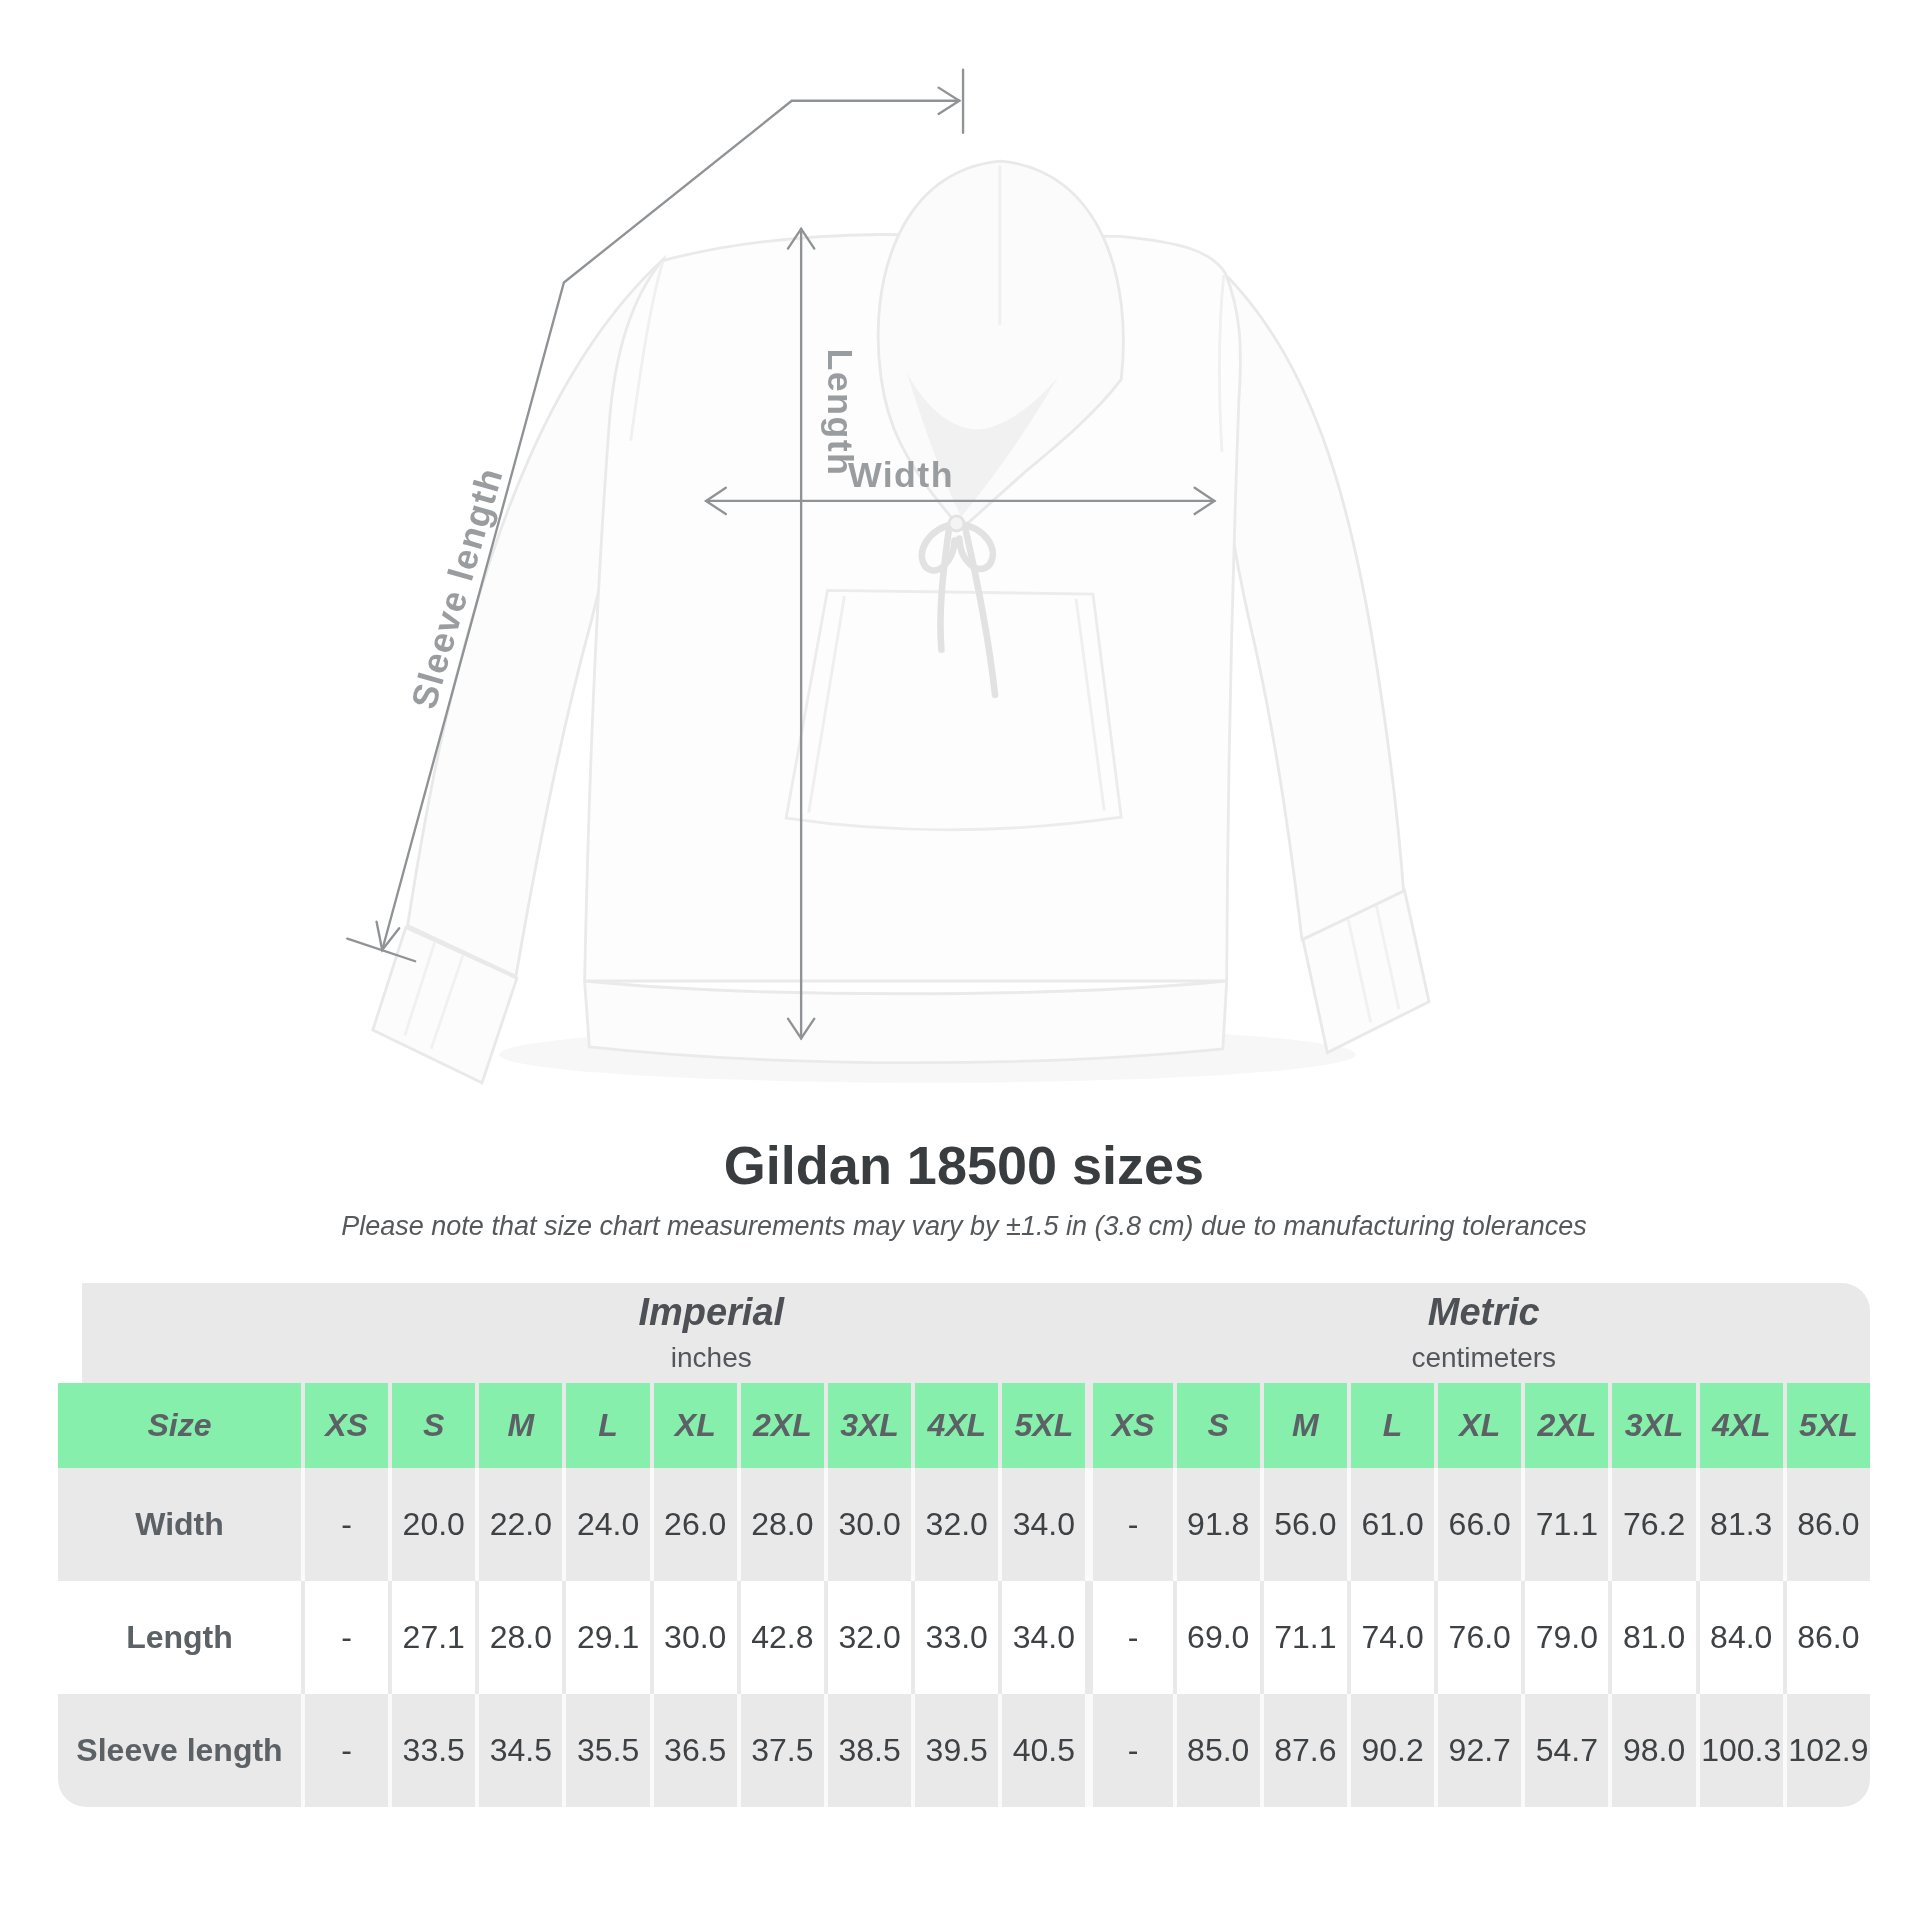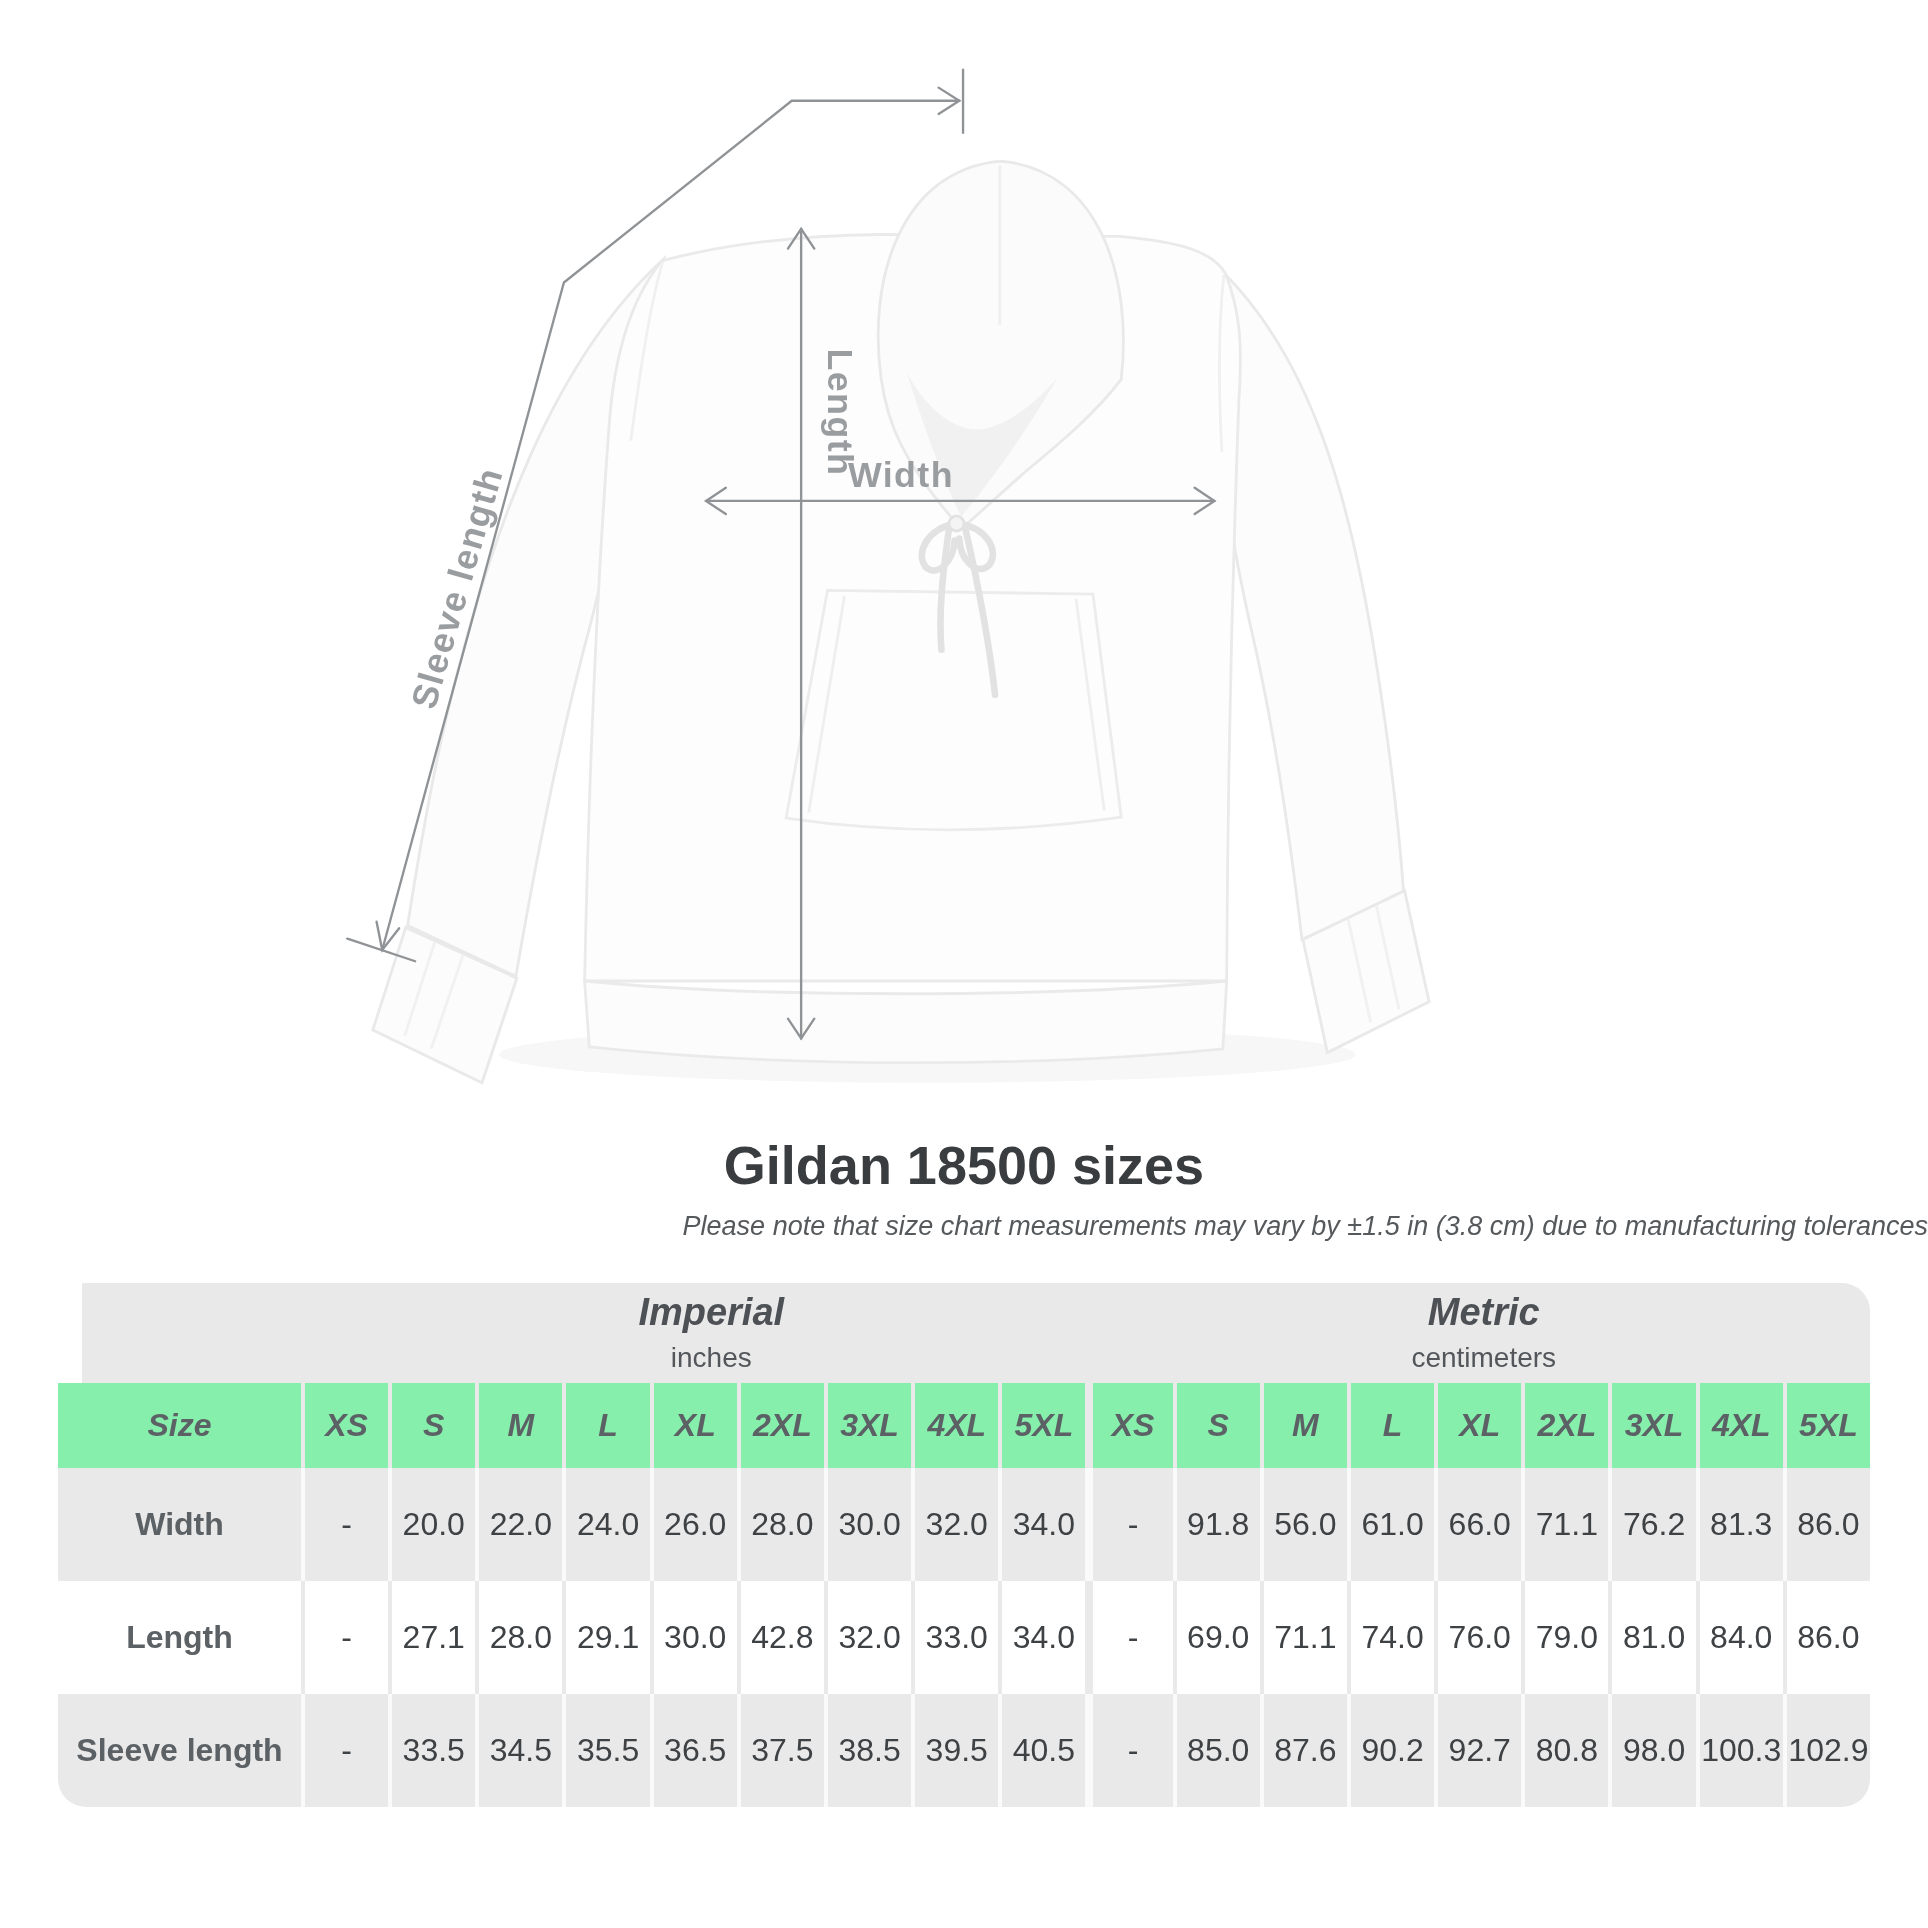--- a/index.html
+++ b/index.html
@@ -7,21 +7,21 @@
          font-family:"Liberation Sans","DejaVu Sans",sans-serif; }
   .stage { width:1928px; height:1928px; position:relative; }
 
   
   svg.hero { display:block; }
   svg text { font-family:"Liberation Sans","DejaVu Sans",sans-serif; }
   .ann-label { font-size:38px; font-weight:bold; fill:#9a9da0; letter-spacing:1.5px; }
 
   
   .title { margin:22.6px 0 0; text-align:center; font-size:54px; font-weight:bold; color:#3a3d3f; }
-  .subtitle { margin:15px 0 0; text-align:right; font-size:27px; font-style:italic; color:#56595c; }
+  .subtitle { margin:15px 0 0; text-align:center; font-size:27px; font-style:italic; color:#56595c; }
 
   
   .size-table { width:1812px; margin:41px auto 0; border-radius:28px; overflow:hidden; }
   .trow { display:grid; grid-template-columns:243px repeat(18, 1fr); }
   .band { background:#e9e9e9; height:100px;margin-left:24px; }
   .unit { display:flex; flex-direction:column; justify-content:center; align-items:center; }
   .unit.imp { grid-column:2 / span 9; }
   .unit.met { grid-column:11 / span 9; }
   .unit-name { font-size:38px; font-weight:bold; font-style:italic; color:#4d5155; }
   .unit-sub { font-size:28px; color:#53575b; margin-top:7.5px; }
@@ -183,21 +183,21 @@
       <div class="cell">36.5</div>
       <div class="cell">37.5</div>
       <div class="cell">38.5</div>
       <div class="cell">39.5</div>
       <div class="cell">40.5</div>
       <div class="cell group-start">-</div>
       <div class="cell">85.0</div>
       <div class="cell">87.6</div>
       <div class="cell">90.2</div>
       <div class="cell">92.7</div>
-      <div class="cell">80.8</div>
+      <div class="cell">54.7</div>
       <div class="cell">98.0</div>
       <div class="cell">100.3</div>
       <div class="cell">102.9</div>
     </div>
 
   </div>
 </div>
 
 
 </body></html>

